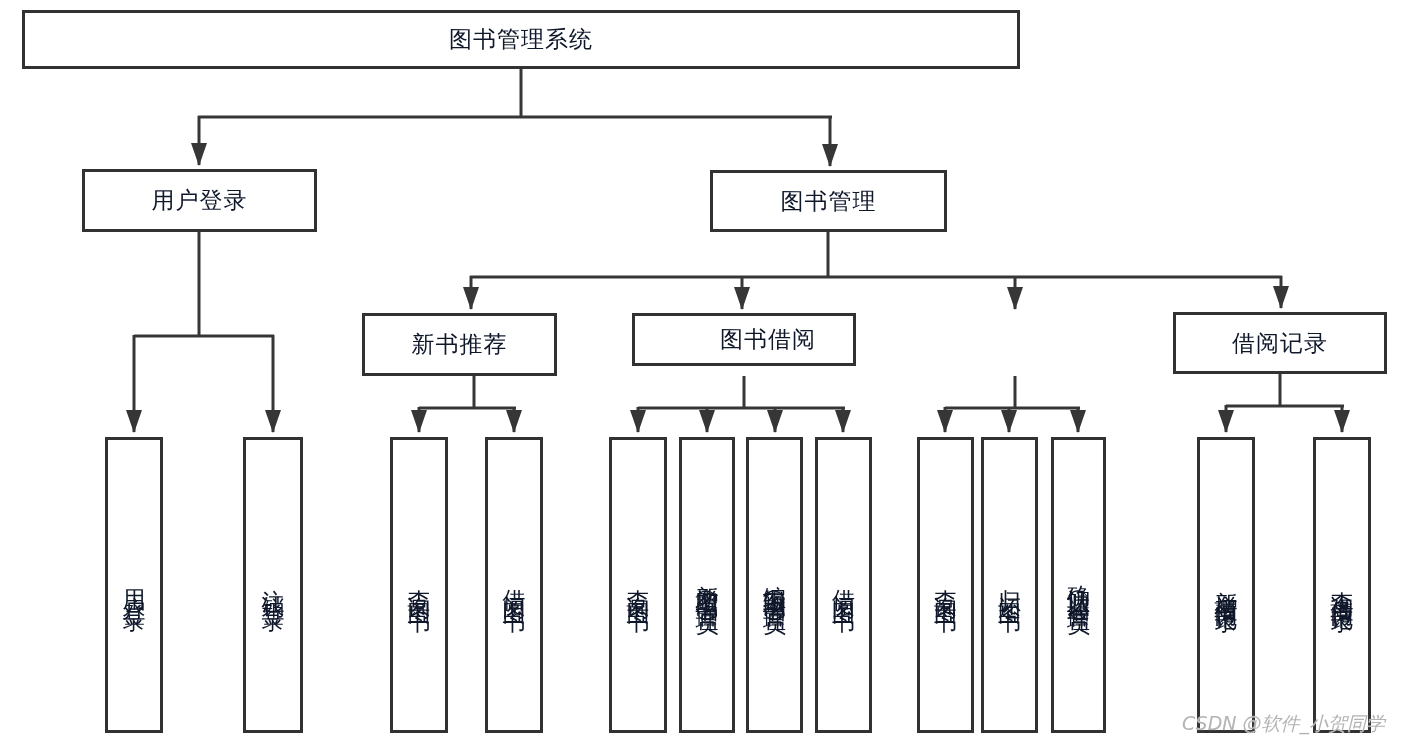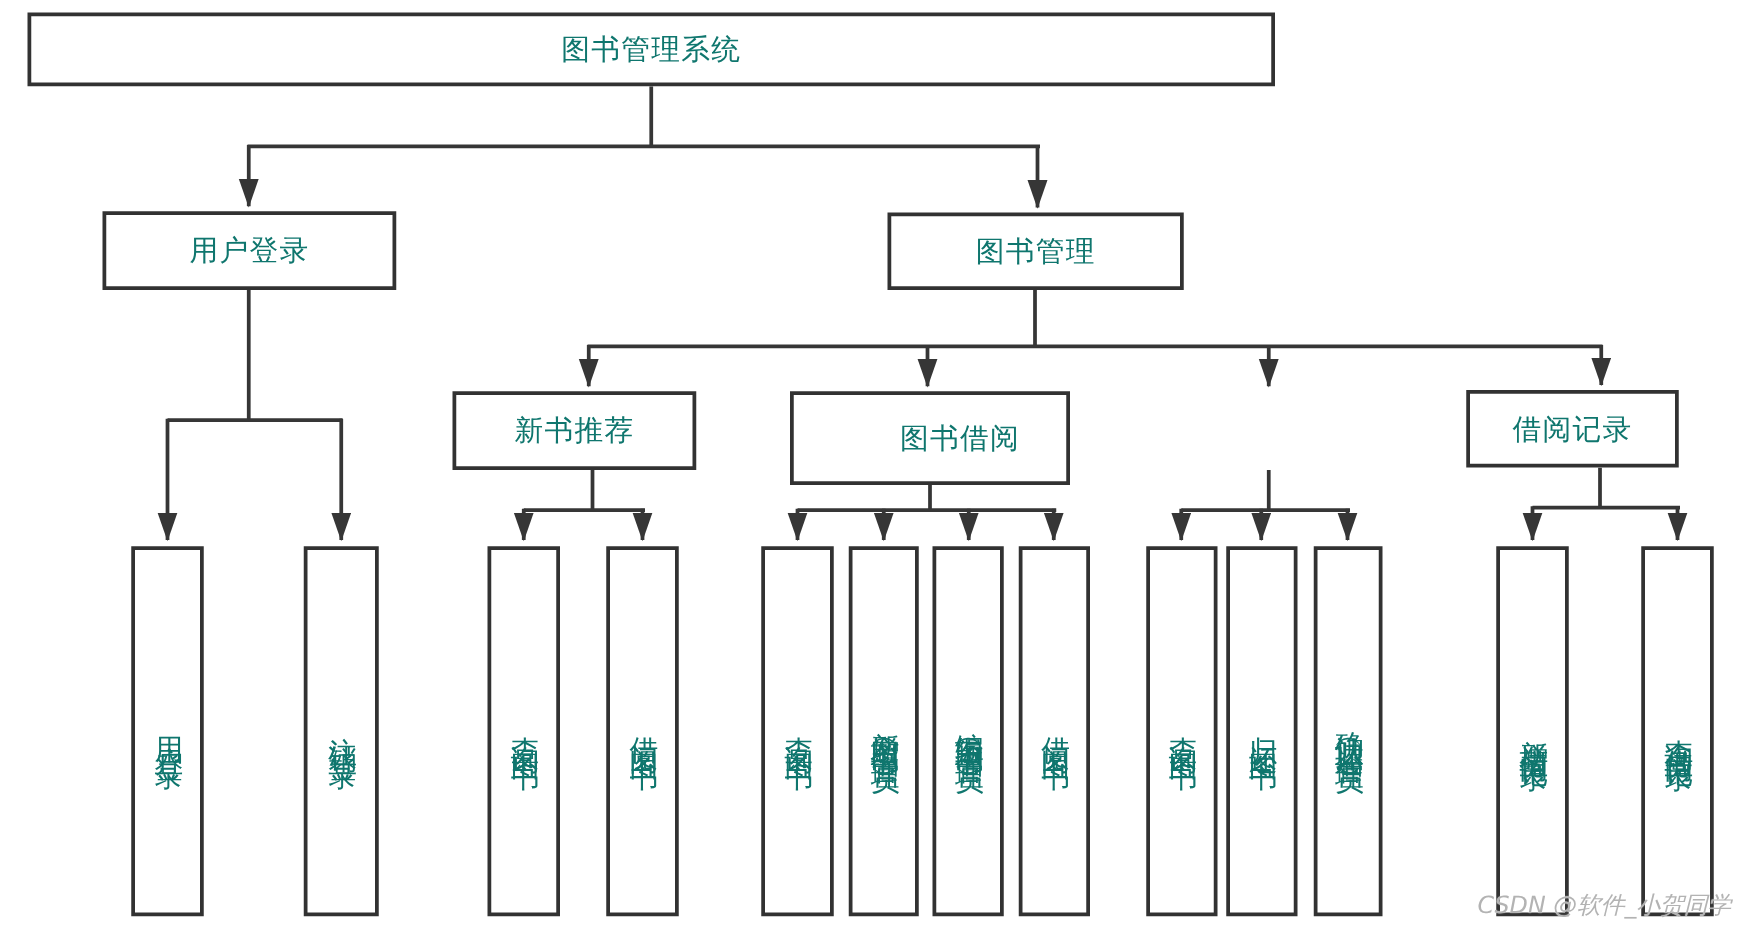--- a/index.html
+++ b/index.html
@@ -20,21 +20,21 @@
   }
   .cline { stroke: #363636; stroke-width: 3; fill: none; }
   .node {
     position: absolute;
     background: #ffffff;
     border: 3px solid #323232;
     display: flex;
     align-items: center;
     justify-content: center;
     z-index: 2;
-    color: #0f766e;
+    color: #0f172a;
   }
   .hbox { font-size: 23px; letter-spacing: 1px; white-space: nowrap; }
   .vbox {
     font-size: 23px;
     writing-mode: vertical-rl;
     text-orientation: mixed;
     letter-spacing: 7px;
     line-height: 1;
     text-align: center;
   }
@@ -111,24 +111,24 @@
   <div class="node hbox" style="left:82px; top:169px; width:235px; height:63px;">
     <span>用户登录</span>
   </div>
   <div class="node hbox" style="left:710px; top:170px; width:237px; height:62px;">
     <span>图书管理</span>
   </div>
 
   <div class="node hbox" style="left:362px; top:313px; width:195px; height:63px;">
     <span>新书推荐</span>
   </div>
-  <div class="node hbox" style="left:632px; top:313px; width:224px; height:75px;padding-left:48px;">
+  <div class="node hbox" style="left:632px; top:313px; width:224px; height:53px;padding-left:48px;">
     <span>图书借阅</span>
   </div>
-  <div class="node hbox" style="left:1173px; top:312px; width:170px; height:62px;">
+  <div class="node hbox" style="left:1173px; top:312px; width:214px; height:62px;">
     <span>借阅记录</span>
   </div>
 
   <div class="node vbox" style="left:105px; top:437px; width:58px; height:296px;">
     <span>用户登录</span>
   </div>
   <div class="node vbox" style="left:243px; top:437px; width:60px; height:296px;">
     <span>注销登录</span>
   </div>
 

